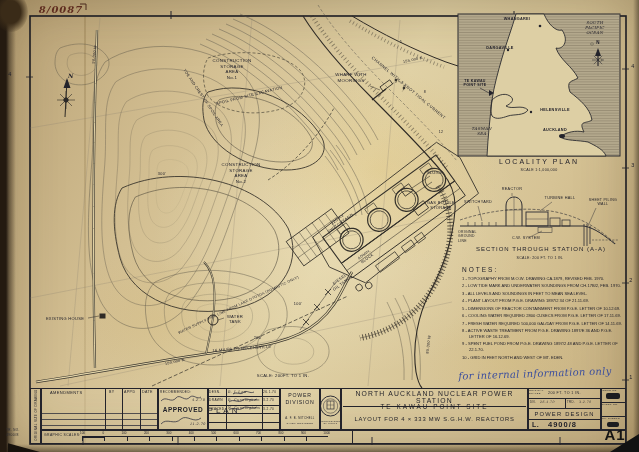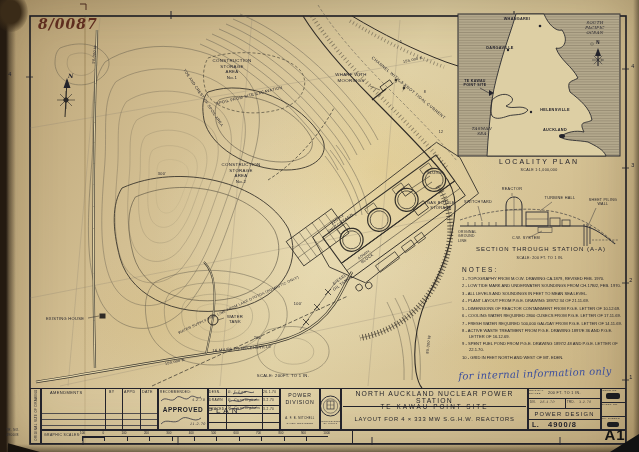--- a/index.html
+++ b/index.html
@@ -232,21 +232,21 @@
     </g>
 
     <g fill="none" stroke="#23232b">
       <circle cx="330.5" cy="406" r="10" stroke-width="1"></circle>
       <circle cx="330.5" cy="406" r="7.2" stroke-width="0.5"></circle>
       <rect x="327" y="401" width="7" height="8" stroke-width="0.7"></rect>
       <path d="M327,405 h7 M330.5,401 v8" stroke-width="0.4"></path>
     </g>
   </svg>
 
-  <div class="lbl red-hand" style="left:38px;top:16px;width:46px;font-size:14px;letter-spacing:1px;">8/0087</div>
+  <div class="lbl red-hand" style="left:38px;top:4px;width:46px;font-size:10px;letter-spacing:1px;">8/0087</div>
 
   <div class="lbl" style="left:206px;top:58px;width:52px;font-size:4.4px;">CONSTRUCTION
 STORAGE
 AREA
 No.1</div>
   <div class="lbl" style="left:214px;top:162px;width:54px;font-size:4.4px;">CONSTRUCTION
 STORAGE
 AREA
 No.2</div>
   <div class="lbl" style="left:330px;top:72px;width:42px;font-size:4.4px;">WHARF WITH

